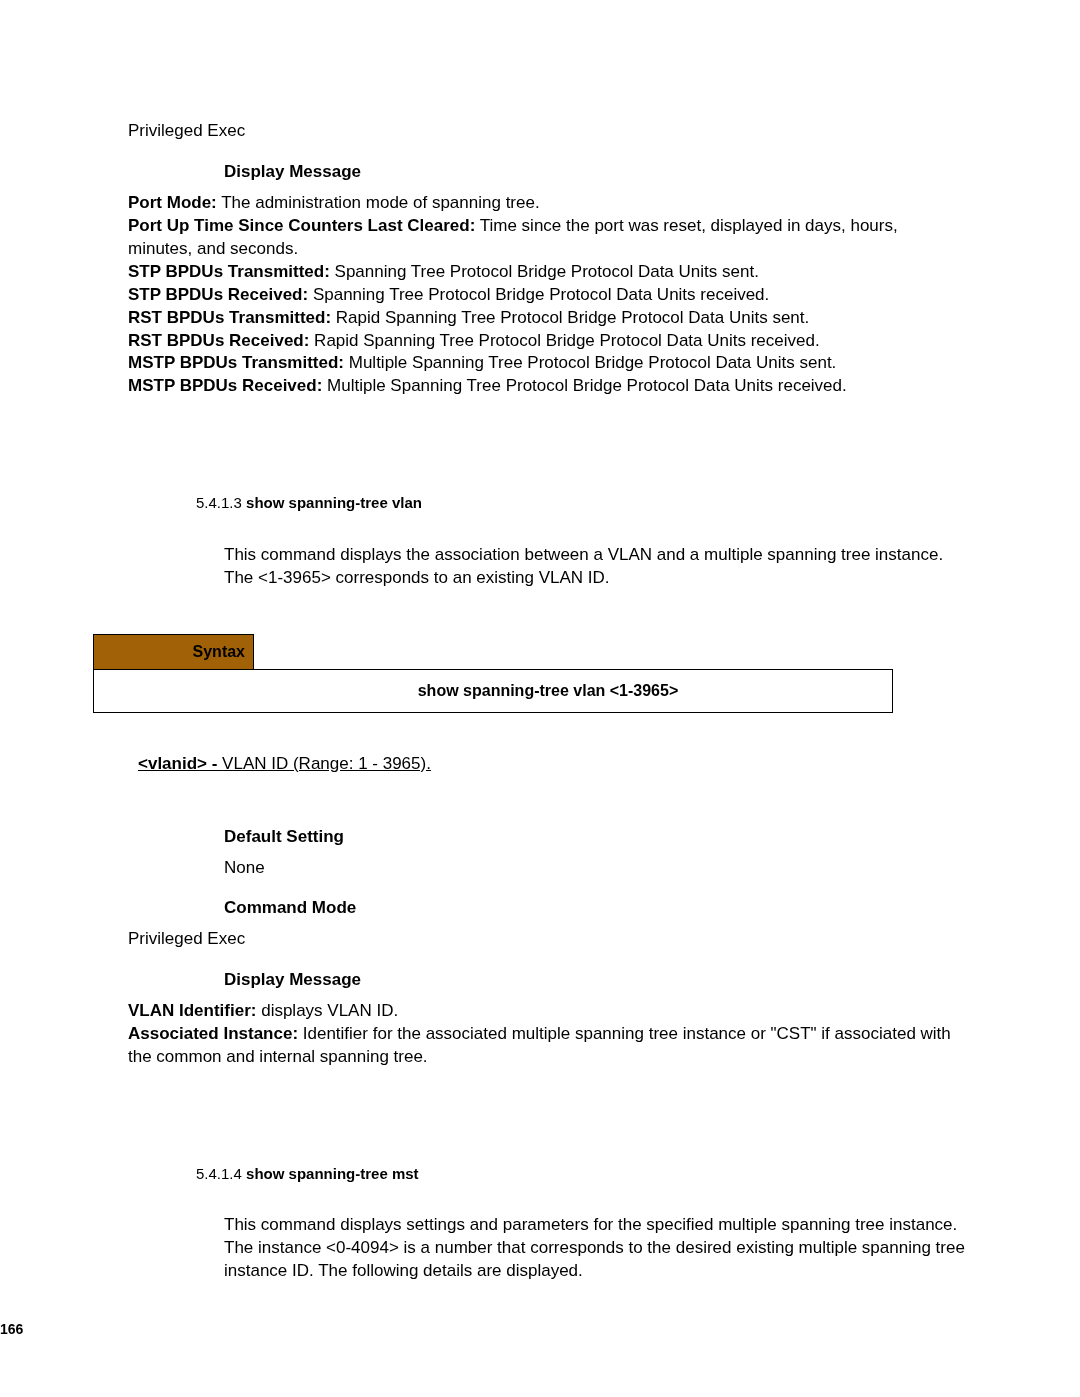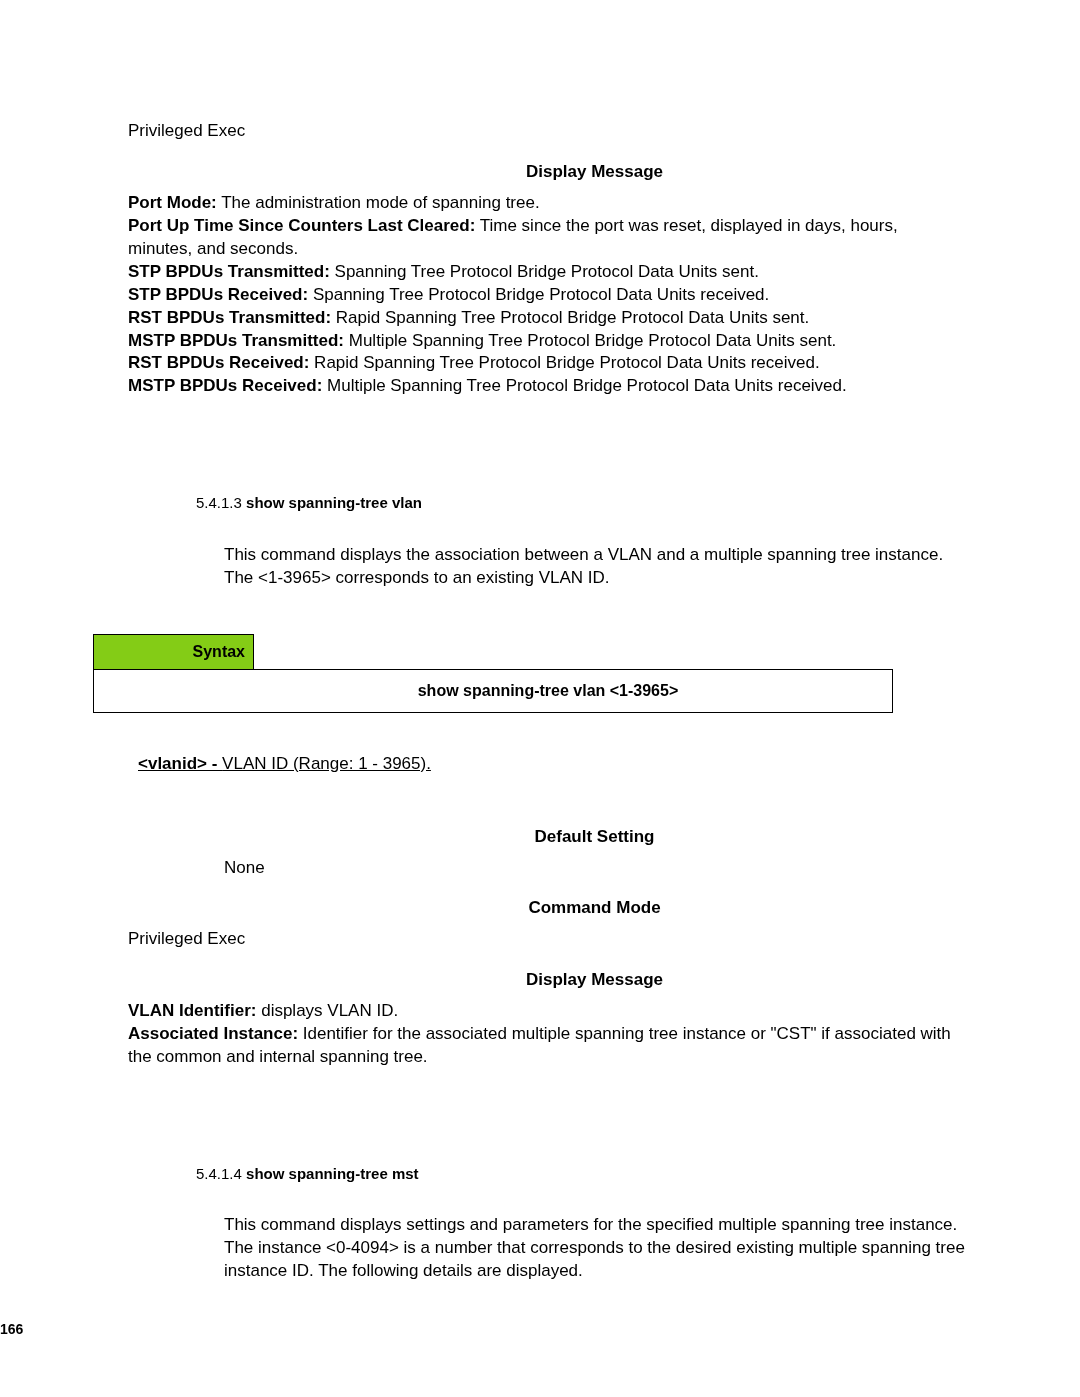--- a/index.html
+++ b/index.html
@@ -34,36 +34,35 @@
     }
     .description {
       margin-left: 96px;
       margin-bottom: 30px;
     }
     .subhead {
       font-weight: bold;
       margin-left: 96px;
       margin-top: 18px;
       margin-bottom: 8px;
-      text-align: center;
     }
     .syntax-table {
       width: 100%;
       border-collapse: collapse;
       margin-top: 45px;
       margin-bottom: 40px;
       margin-left: -35px;
       width: 800px;
     }
     .syntax-header-row {
       border-bottom: none;
     }
     .syntax-header-cell {
       width: 160px;
-      background: #84cc16;
+      background: #a16207;
       border: 1px solid #000;
       border-bottom: none;
       font-weight: bold;
       font-size: 16px;
       padding: 6px 8px;
       text-align: right;
     }
     .syntax-empty-cell {
       border: none;
     }
@@ -113,22 +112,22 @@
   <div>Privileged Exec</div>
 
   <div class="subhead">Display Message</div>
 
   <div class="definition-list display-msg-block">
     <div><span class="bold">Port Mode:</span><span> The administration mode of spanning tree.</span></div>
     <div><span class="bold">Port Up Time Since Counters Last Cleared:</span><span> Time since the port was reset, displayed in days, hours, minutes, and seconds.</span></div>
     <div><span class="bold">STP BPDUs Transmitted:</span><span> Spanning Tree Protocol Bridge Protocol Data Units sent.</span></div>
     <div><span class="bold">STP BPDUs Received:</span><span> Spanning Tree Protocol Bridge Protocol Data Units received.</span></div>
     <div><span class="bold">RST BPDUs Transmitted:</span><span> Rapid Spanning Tree Protocol Bridge Protocol Data Units sent.</span></div>
+    <div><span class="bold">RST BPDUs Received:</span><span> Rapid Spanning Tree Protocol Bridge Protocol Data Units received.</span></div>
     <div><span class="bold">MSTP BPDUs Transmitted:</span><span> Multiple Spanning Tree Protocol Bridge Protocol Data Units sent.</span></div>
-    <div><span class="bold">RST BPDUs Received:</span><span> Rapid Spanning Tree Protocol Bridge Protocol Data Units received.</span></div>
     <div><span class="bold">MSTP BPDUs Received:</span><span> Multiple Spanning Tree Protocol Bridge Protocol Data Units received.</span></div>
   </div>
 
   <h3>
     <span class="section-num">5.4.1.3 </span><span class="section-title">show spanning-tree vlan</span>
   </h3>
 
   <div class="description">This command displays the association between a VLAN and a multiple spanning tree instance. The &lt;1-3965&gt; corresponds to an existing VLAN ID.</div>
 
   <table class="syntax-table">

